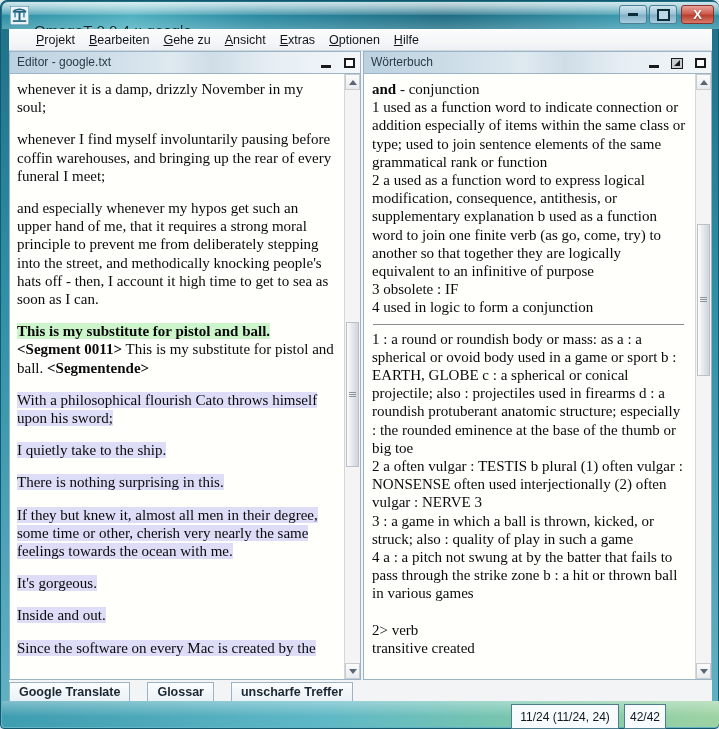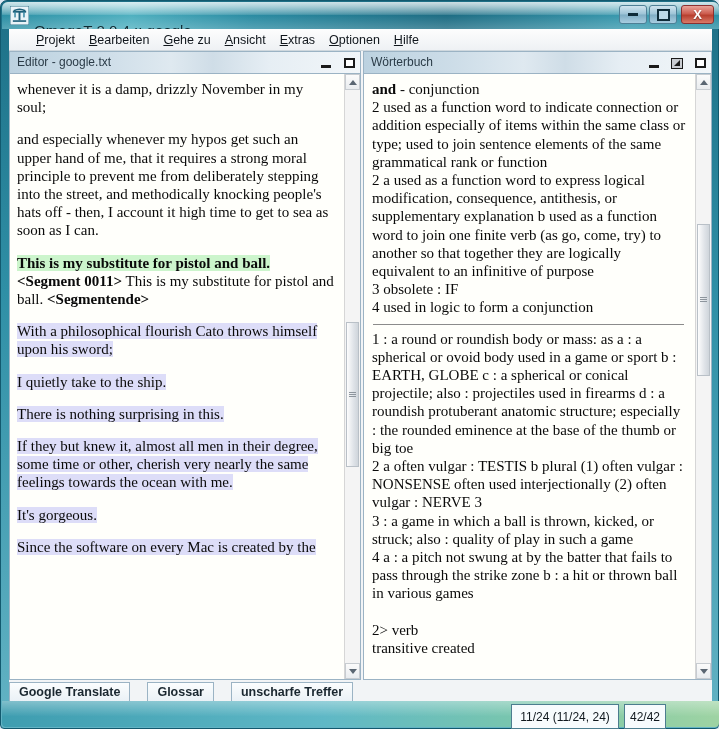--- a/index.html
+++ b/index.html
@@ -320,34 +320,36 @@
             <div class="hdr-btn">
                 <span class="hdr-max"></span>
               </div>
           </div>
         </div>
 
         <div class="panel-body">
           <div class="text-area" id="editor-text">
 
             <p class="para">whenever it is a damp, drizzly November in my soul;</p>
+            <p class="para">whenever I find myself involuntarily pausing before coffin warehouses, and bringing up the rear of every funeral I meet;</p>
             <p class="para">and especially whenever my hypos get such an upper hand of me, that it requires a strong moral principle to prevent me from deliberately stepping into the street, and methodically knocking people's hats off - then, I account it high time to get to sea as soon as I can.</p>
 
             <p class="para">
               <span class="hl-active">This is my substitute for pistol and ball.</span><br>
               <span class="bold">&lt;Segment 0011&gt;</span>
               <span>This is my substitute for pistol and ball.</span>
               <span class="bold">&lt;Segmentende&gt;</span>
             </p>
 
             <p class="para"><span class="hl-seg">With a philosophical flourish Cato throws himself upon his sword;</span></p>
             <p class="para"><span class="hl-seg">I quietly take to the ship.</span></p>
             <p class="para"><span class="hl-seg">There is nothing surprising in this.</span></p>
             <p class="para"><span class="hl-seg">If they but knew it, almost all men in their degree, some time or other, cherish very nearly the same feelings towards the ocean with me.</span></p>
             <p class="para"><span class="hl-seg">It's gorgeous.</span></p>
+            <p class="para"><span class="hl-seg">Inside and out.</span></p>
             <p class="para tight"><span class="hl-seg">Since the software on every Mac is created by the</span></p>
 
           </div>
 
           <div class="vscroll">
             <div class="sb-arrow up">
                 <span class="tri-up"></span>
               </div>
             <div class="sb-thumb" style="top: 248px; height: 145px;">
               <span class="grip">
@@ -379,21 +381,21 @@
           </div>
         </div>
 
         <div class="panel-body">
           <div class="text-area" id="dict-text">
 
             <div class="dict-entry">
               <p class="dict-line">
                 <span class="dict-head">and</span><span> - conjunction</span>
               </p>
-              <p class="dict-line">2 used as a function word to indicate connection or addition especially of items within the same class or type; used to join sentence elements of the same grammatical rank or function</p>
+              <p class="dict-line">1 used as a function word to indicate connection or addition especially of items within the same class or type; used to join sentence elements of the same grammatical rank or function</p>
               <p class="dict-line">2 a used as a function word to express logical modification, consequence, antithesis, or supplementary explanation b used as a function word to join one finite verb (as go, come, try) to another so that together they are logically equivalent to an infinitive of purpose</p>
               <p class="dict-line">3 obsolete : IF</p>
               <p class="dict-line">4 used in logic to form a conjunction</p>
             </div>
 
             <hr class="dict-sep">
 
             <div class="dict-entry">
               <p class="dict-line">1 : a round or roundish body or mass: as a : a spherical or ovoid body used in a game or sport b : EARTH, GLOBE c : a spherical or conical projectile; also : projectiles used in firearms d : a roundish protuberant anatomic structure; especially : the rounded eminence at the base of the thumb or big toe</p>
               <p class="dict-line">2 a often vulgar : TESTIS b plural (1) often vulgar : NONSENSE often used interjectionally (2) often vulgar : NERVE 3</p>

